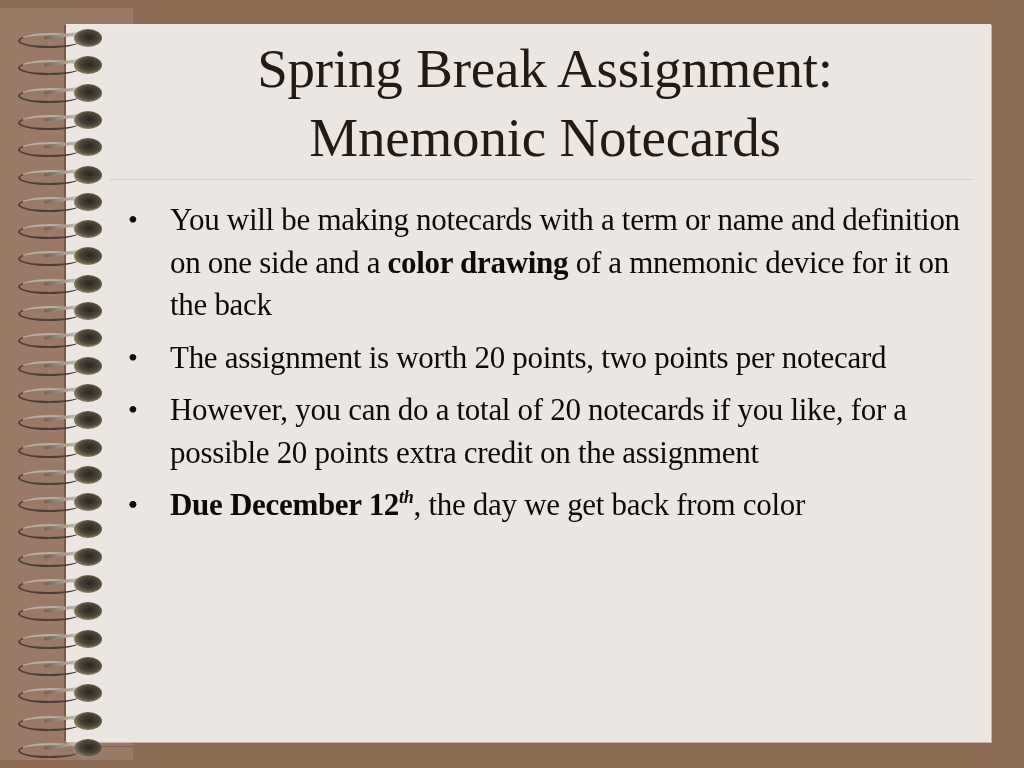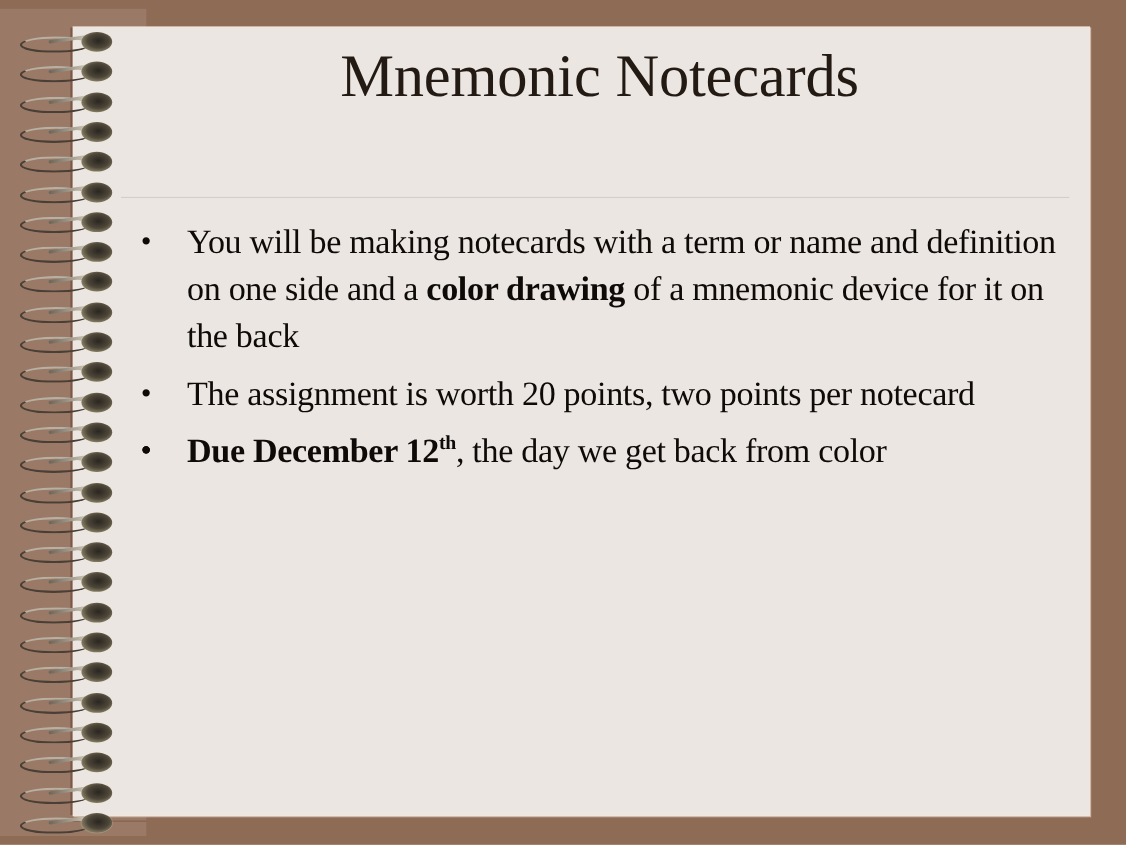--- a/index.html
+++ b/index.html
@@ -45,21 +45,21 @@
     font-size: 31px; line-height: 42.5px;
     letter-spacing: -0.3px;
   }
   .bullets li {
     position: relative; padding-left: 42px; margin-bottom: 10px;
   }
   .bullets li .dot {
     position: absolute; left: 0; top: 0; font-size: 28px; line-height: 42px;
   }
   .bullets b { font-weight: bold; }
-  .bullets sup { font-size: 18px; line-height: 0; vertical-align: 12px; font-weight: bold; }
+  .bullets sup { font-size: 18px; line-height: 0; vertical-align: 12px; font-weight: bold; font-style: italic; }
 
   
   .spiral { position: absolute; left: 0; top: 0; width: 140px; height: 768px; pointer-events: none; }
   .coil { position: absolute; left: 14px; width: 100px; height: 22px; }
   .coil .wire {
     position: absolute; left: 4px; top: 5px; width: 62px; height: 11px;
     border-radius: 50%;
     border: 2px solid #4a3f36;
     border-top-color: #b8b0a2;
     border-right: none;
@@ -217,24 +217,25 @@
       <div class="hole"></div>
     </div>
     <div class="coil" style="top: 737.8px;">
       <div class="wire"></div>
       <div class="wire2"></div>
       <div class="hole"></div>
     </div>
   </div>
 
 <h1 class="title" style="margin:0;font-weight:normal;">
+  <span>Spring Break Assignment:</span>
   <span>Mnemonic Notecards</span>
 </h1>
 
 <div class="divider"></div>
 
 <ul class="bullets" id="bullets">
     <li><span class="dot">•</span><span>You will be making notecards with a term or name and definition on one side and a </span><b>color drawing</b><span> of a mnemonic device for it on the back</span></li>
     <li><span class="dot">•</span><span>The assignment is worth 20 points, two points per notecard</span></li>
-    <li><span class="dot">•</span></li>
+    <li><span class="dot">•</span><span>However, you can do a total of 20 notecards if you like, for a possible 20 points extra credit on the assignment</span></li>
     <li><span class="dot">•</span></li>
     <li><span class="dot">•</span><b>Due December 12</b><sup>th</sup><span>, the day we get back from color</span></li>
   </ul>
 
 </body></html>

